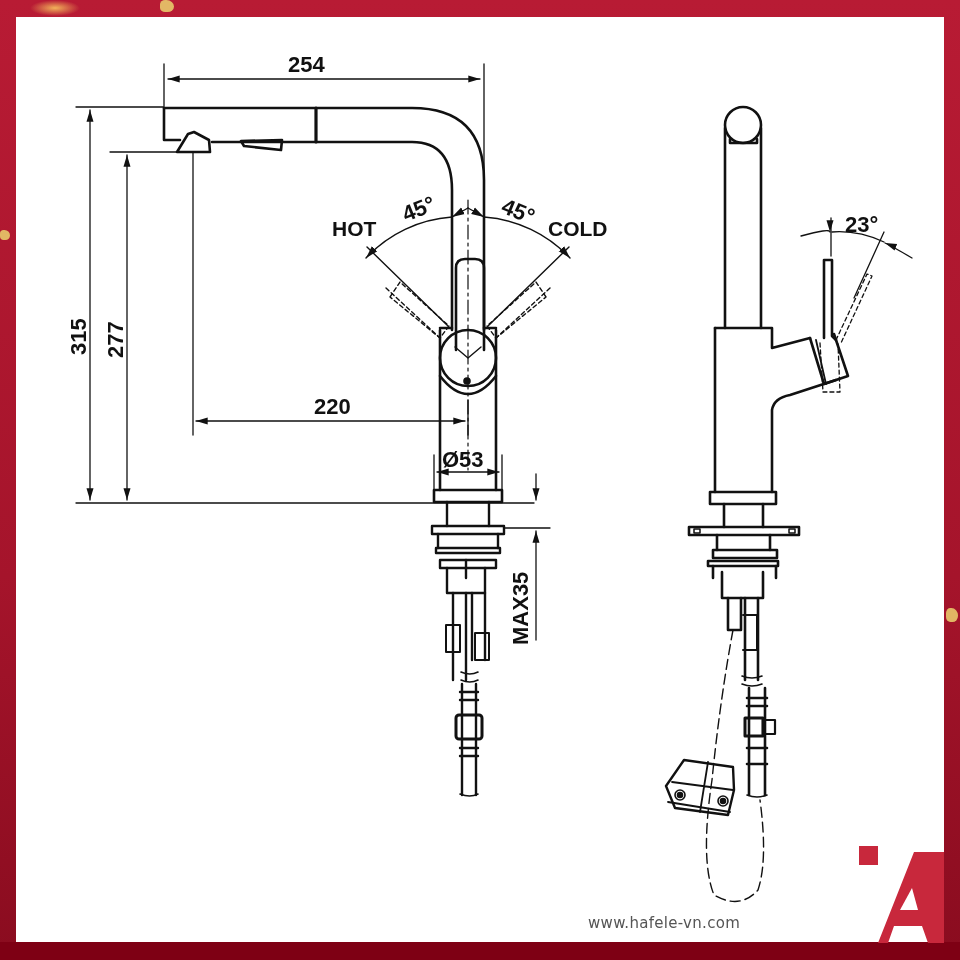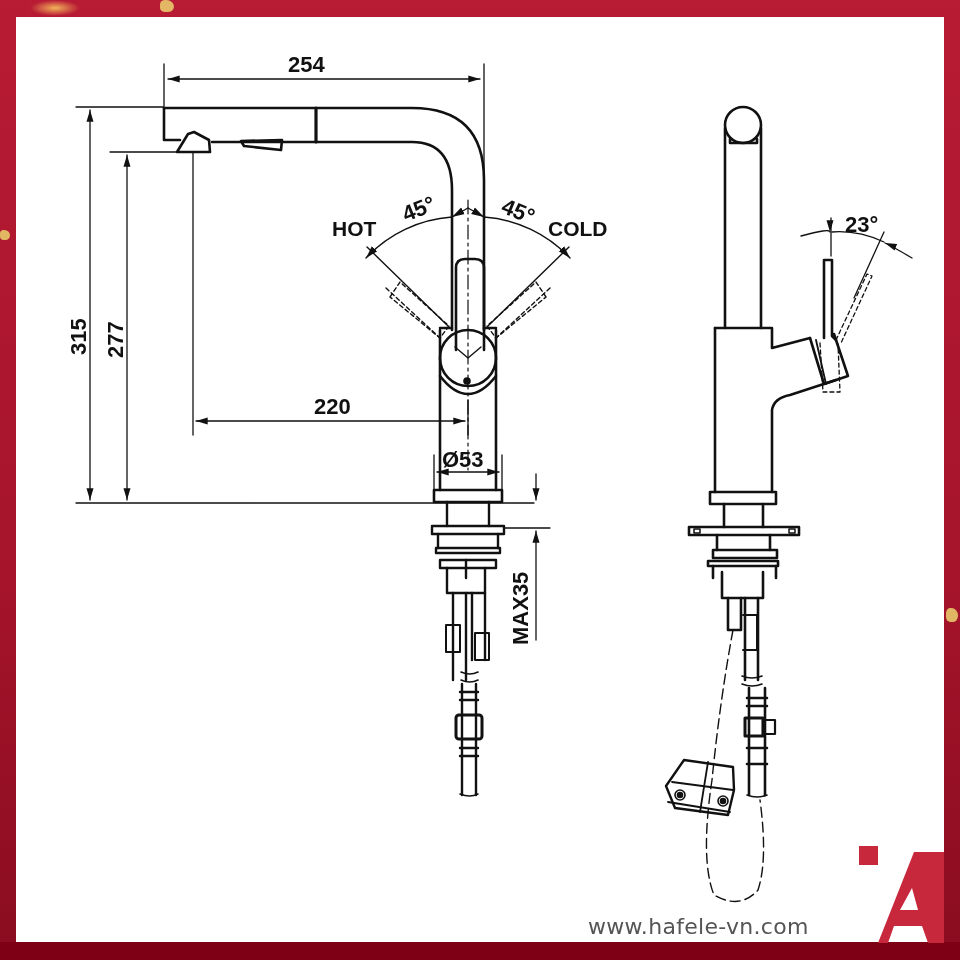--- a/index.html
+++ b/index.html
@@ -4,21 +4,21 @@
 <style>
   html, body { margin: 0; padding: 0; }
   body { width: 960px; height: 960px; position: relative; overflow: hidden;
          background: linear-gradient(180deg, #b81b34 0%, #a5142b 60%, #8a0c1f 100%);
          font-family: "Liberation Sans", sans-serif; }
   .sheet { position: absolute; left: 16px; top: 17px; width: 928px; height: 925px; background: #ffffff; }
   .bottom-band { position: absolute; left: 0; top: 942px; width: 960px; height: 18px; background: #7e0014; }
   svg.drawing { position: absolute; left: 0; top: 0; width: 960px; height: 960px; }
   .dimtext { font-family: "Liberation Sans", sans-serif; font-weight: bold; font-size: 22px; fill: #111; }
   .lbl { font-family: "Liberation Sans", sans-serif; font-weight: bold; font-size: 21px; fill: #111; }
-  .website { position: absolute; left: 588px; top: 914px; font-size: 22px; color: #555; letter-spacing: 0.3px;
+  .website { position: absolute; left: 588px; top: 914px; font-size: 15px; color: #555; letter-spacing: 0.3px;
              font-family: "DejaVu Sans", sans-serif; }
   .confetti { position: absolute; border-radius: 40% 60% 50% 40%; background: #e8c96a; opacity: 0.9; }
 </style>
 </head>
 <body>
 
 <div class="sheet"></div>
 <div class="bottom-band"></div>
 
 <div class="confetti" style="left:160px;top:0px;width:14px;height:12px;"></div>

